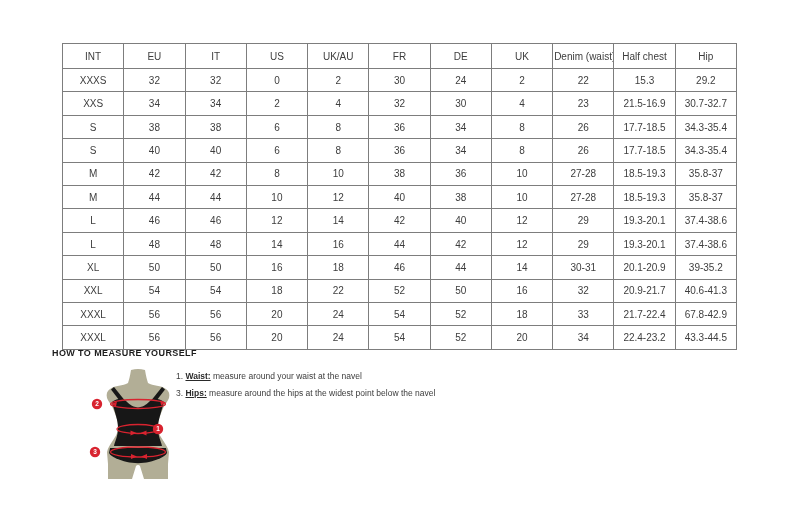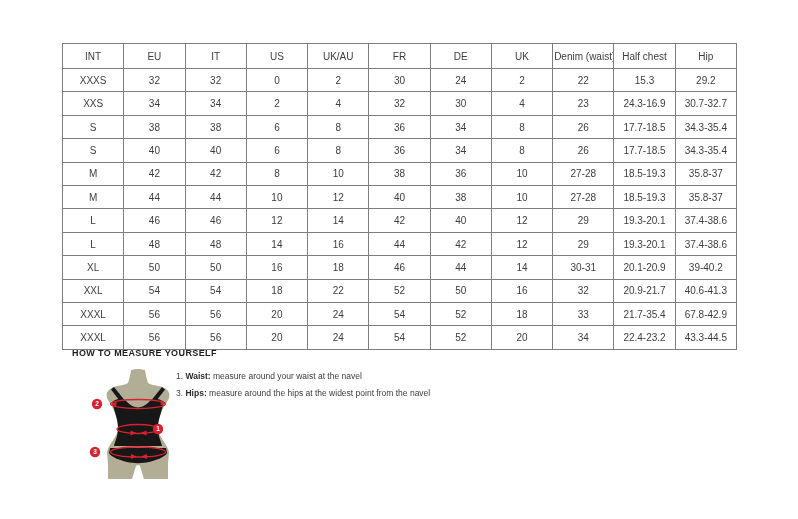--- a/index.html
+++ b/index.html
@@ -42,21 +42,21 @@
     padding: 0 1px;
     white-space: nowrap;
     overflow: hidden;
     background: #ffffff;
   }
   table.size-table th { height: 24px; }
 
   
   .measure-title {
     position: absolute;
-    left: 72px;
+    left: 52px;
     top: 348px;
     font-size: 9px;
     font-weight: 700;
     letter-spacing: 0.4px;
     color: #1d1d1d;
   }
   .measure-figure {
     position: absolute;
     left: 85px;
     top: 368px;
@@ -69,21 +69,21 @@
     top: 371px;
     width: 330px;
   }
   .m-item {
     font-size: 8.5px;
     line-height: 10px;
     color: #3c3c3c;
     margin-bottom: 7px;
     white-space: nowrap;
   }
-  .m-item b { color: #2a2a2a; }
+  .m-item b { color: #2a2a2a; text-decoration: underline; }
 
   .badge-num {
     font-family: "Liberation Sans", sans-serif;
     font-size: 6.5px;
     font-weight: 700;
     fill: #ffffff;
   }
 </style>
 </head>
 <body>
@@ -124,21 +124,21 @@
           <tr>
             <td>XXS</td>
             <td>34</td>
             <td>34</td>
             <td>2</td>
             <td>4</td>
             <td>32</td>
             <td>30</td>
             <td>4</td>
             <td>23</td>
-            <td>24.3-16.9</td>
+            <td>21.5-16.9</td>
             <td>30.7-32.7</td>
           </tr>
           <tr>
             <td>S</td>
             <td>38</td>
             <td>38</td>
             <td>6</td>
             <td>8</td>
             <td>36</td>
             <td>34</td>
@@ -216,21 +216,21 @@
             <td>XL</td>
             <td>50</td>
             <td>50</td>
             <td>16</td>
             <td>18</td>
             <td>46</td>
             <td>44</td>
             <td>14</td>
             <td>30-31</td>
             <td>20.1-20.9</td>
-            <td>39-40.2</td>
+            <td>39-35.2</td>
           </tr>
           <tr>
             <td>XXL</td>
             <td>54</td>
             <td>54</td>
             <td>18</td>
             <td>22</td>
             <td>52</td>
             <td>50</td>
             <td>16</td>
@@ -241,21 +241,21 @@
           <tr>
             <td>XXXL</td>
             <td>56</td>
             <td>56</td>
             <td>20</td>
             <td>24</td>
             <td>54</td>
             <td>52</td>
             <td>18</td>
             <td>33</td>
-            <td>21.7-35.4</td>
+            <td>21.7-22.4</td>
             <td>67.8-42.9</td>
           </tr>
           <tr>
             <td>XXXL</td>
             <td>56</td>
             <td>56</td>
             <td>20</td>
             <td>24</td>
             <td>54</td>
             <td>52</td>
@@ -323,16 +323,16 @@
       <text class="badge-num" x="73" y="63.4" text-anchor="middle">1</text>
     </g>
     <g>
       <circle cx="10" cy="84" r="5.2" fill="#d8232f"></circle>
       <text class="badge-num" x="10" y="86.4" text-anchor="middle">3</text>
     </g>
   </svg>
 
   <div class="measure-list">
       <div class="m-item"><span>1.</span> <b>Waist:</b> <span>measure around your waist at the navel</span></div>
-      <div class="m-item"><span>3.</span> <b>Hips:</b> <span>measure around the hips at the widest point from the navel</span></div>
+      <div class="m-item"><span>3.</span> <b>Hips:</b> <span>measure around the hips at the widest point below the navel</span></div>
     </div>
 
 </div>
 
 </body></html>

